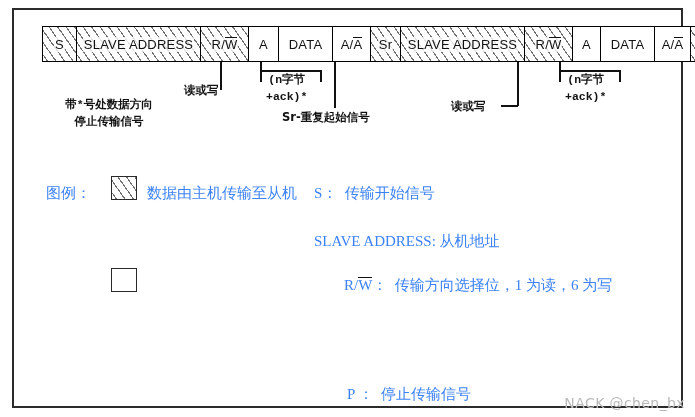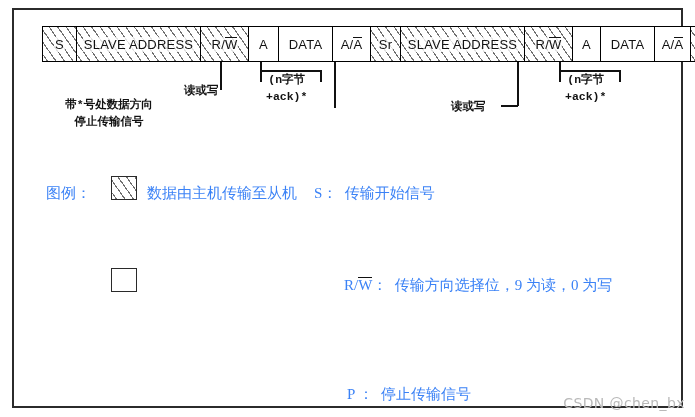--- a/index.html
+++ b/index.html
@@ -208,42 +208,44 @@
   <div class="vline" style="left:605.4px; top:60px; height:12px;"></div>
   <div class="vline" style="left:545px; top:52px; height:9px;"></div>
 
   <div class="anno" style="left:170px; top:72px;">读或写</div>
 
   <div class="anno center" style="left:252px; top:62px;">
     <div>(n字节</div>
     <div>+ack)*</div>
   </div>
 
+  <div class="anno" style="left:268px; top:99px;">Sr-重复起始信号</div>
 
   <div class="anno" style="left:437px; top:88px;">读或写</div>
 
   <div class="anno center" style="left:551px; top:62px;">
     <div>(n字节</div>
     <div>+ack)*</div>
   </div>
 
   <div class="anno center" style="left:20px; top:87px; width:150px;text-align:center;">
     <div>带*号处数据方向</div>
     <div>停止传输信号</div>
   </div>
 
   <div class="legend-txt" style="left:32px; top:174px;">图例：</div>
   <div class="swatch hatched" style="left:97px; top:166px;"></div>
   <div class="legend-txt" style="left:133px; top:174px;">数据由主机传输至从机</div>
 
   <div class="legend-txt" style="left:300px; top:174px;"><span>S：</span>&nbsp;&nbsp;<span>传输开始信号</span></div>
 
+  <div class="legend-txt" style="left:300px; top:222px;"><span>SLAVE ADDRESS:</span>&nbsp;<span>从机地址</span></div>
 
   <div class="swatch plain" style="left:97px; top:258px;"></div>
 
-  <div class="legend-txt" style="left:330px; top:266px;"><span><span>R/</span><span class="ovl">W</span></span><span>：</span>&nbsp;&nbsp;<span>传输方向选择位，9 为读，0 为写</span></div>
+  <div class="legend-txt" style="left:330px; top:266px;"><span><span>R/</span><span class="ovl">W</span></span><span>：</span>&nbsp;&nbsp;<span>传输方向选择位，1 为读，6 为写</span></div>
 
 
   <div class="legend-txt" style="left:333px; top:375px;"><span>P ：</span>&nbsp;&nbsp;<span>停止传输信号</span></div>
 
 </div>
 
-<div id="watermark">CSDN @chen_bx</div>
+<div id="watermark">NACK @chen_bx</div>
 
 </body></html>

